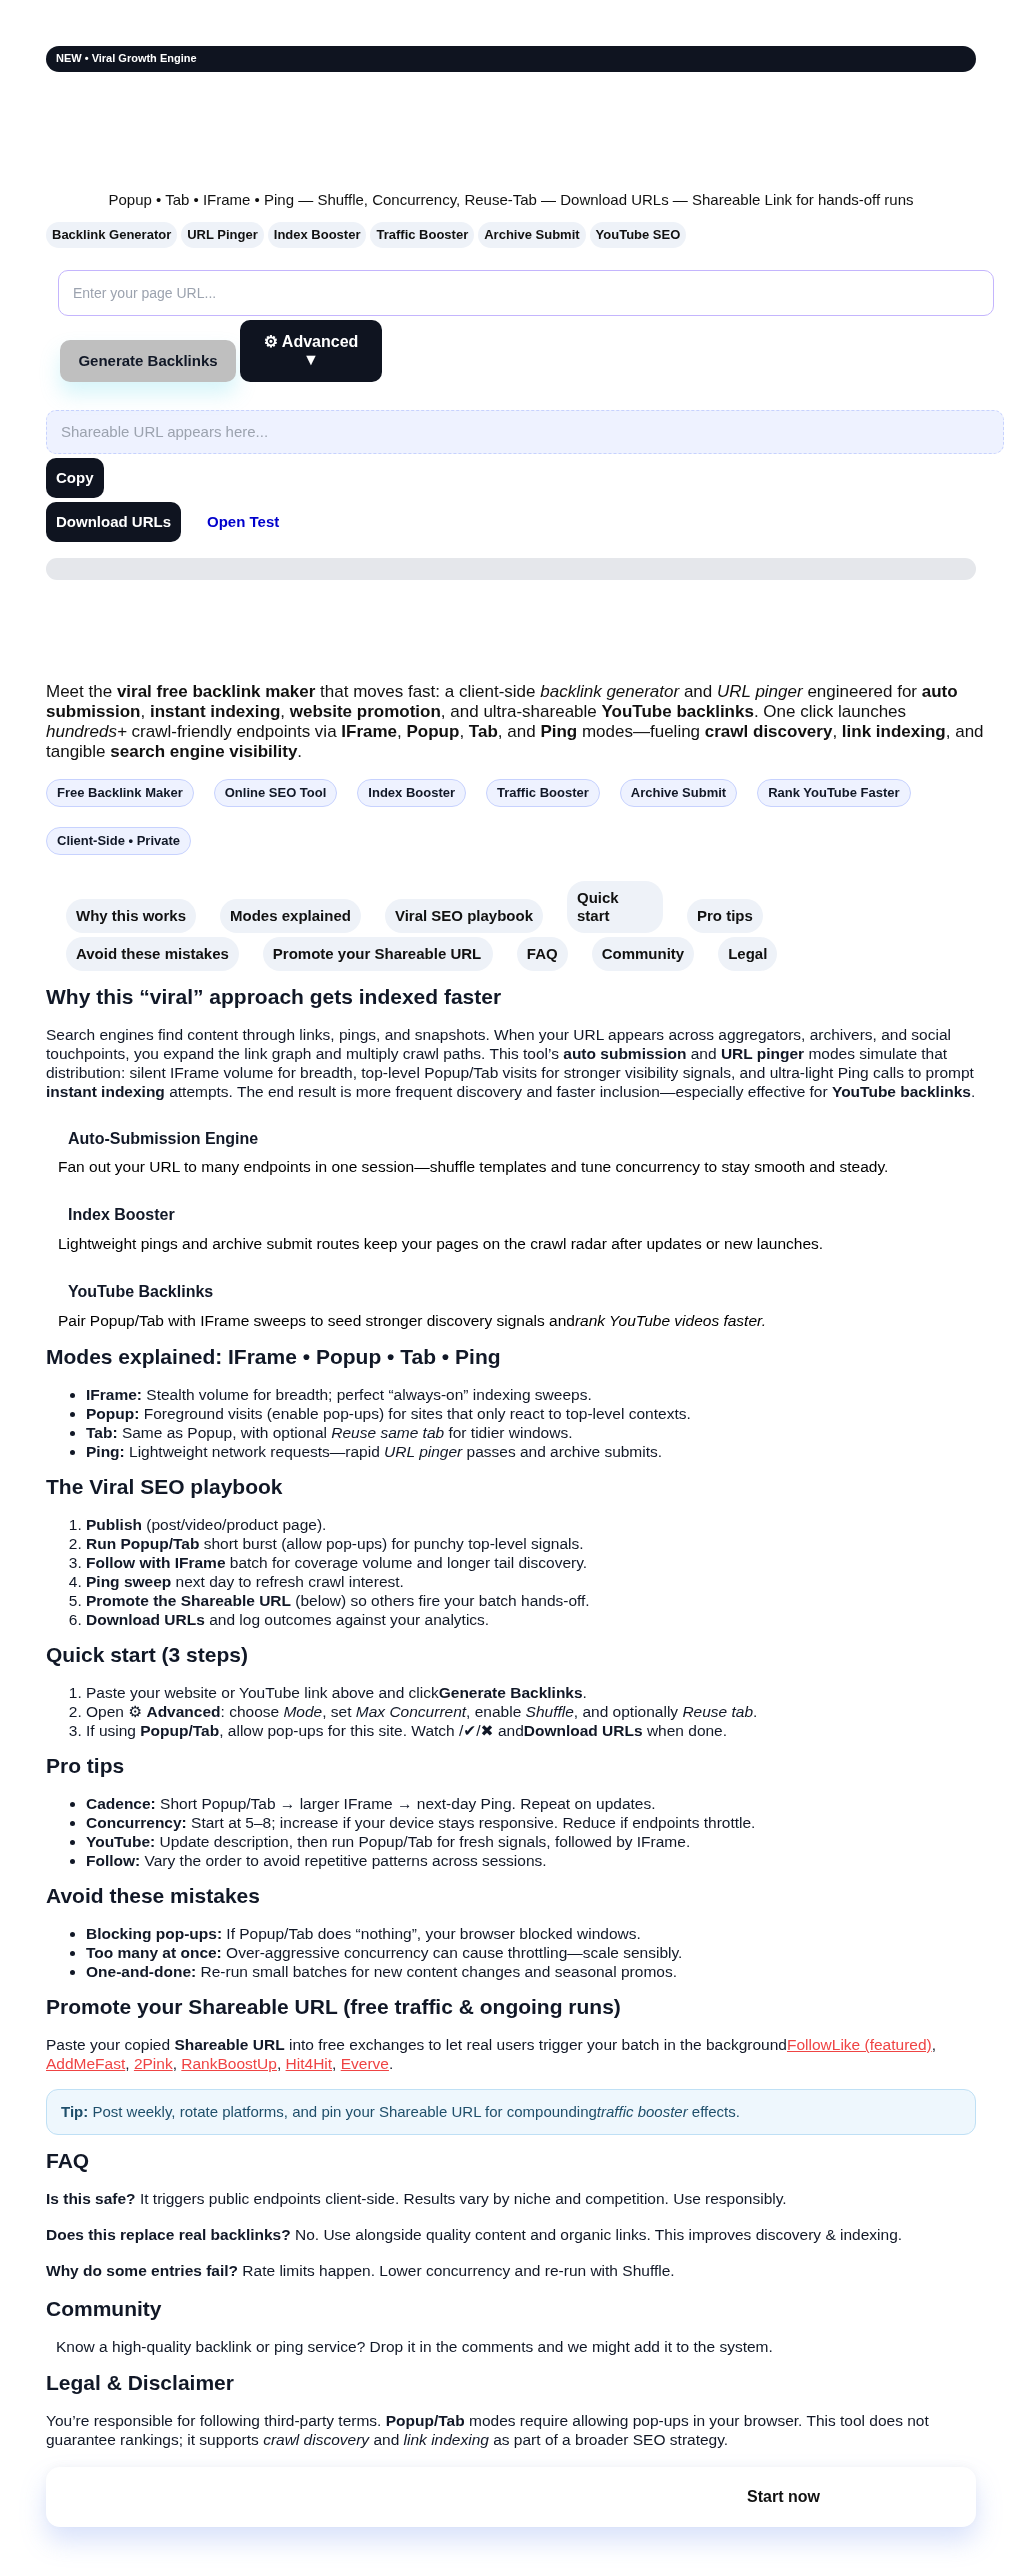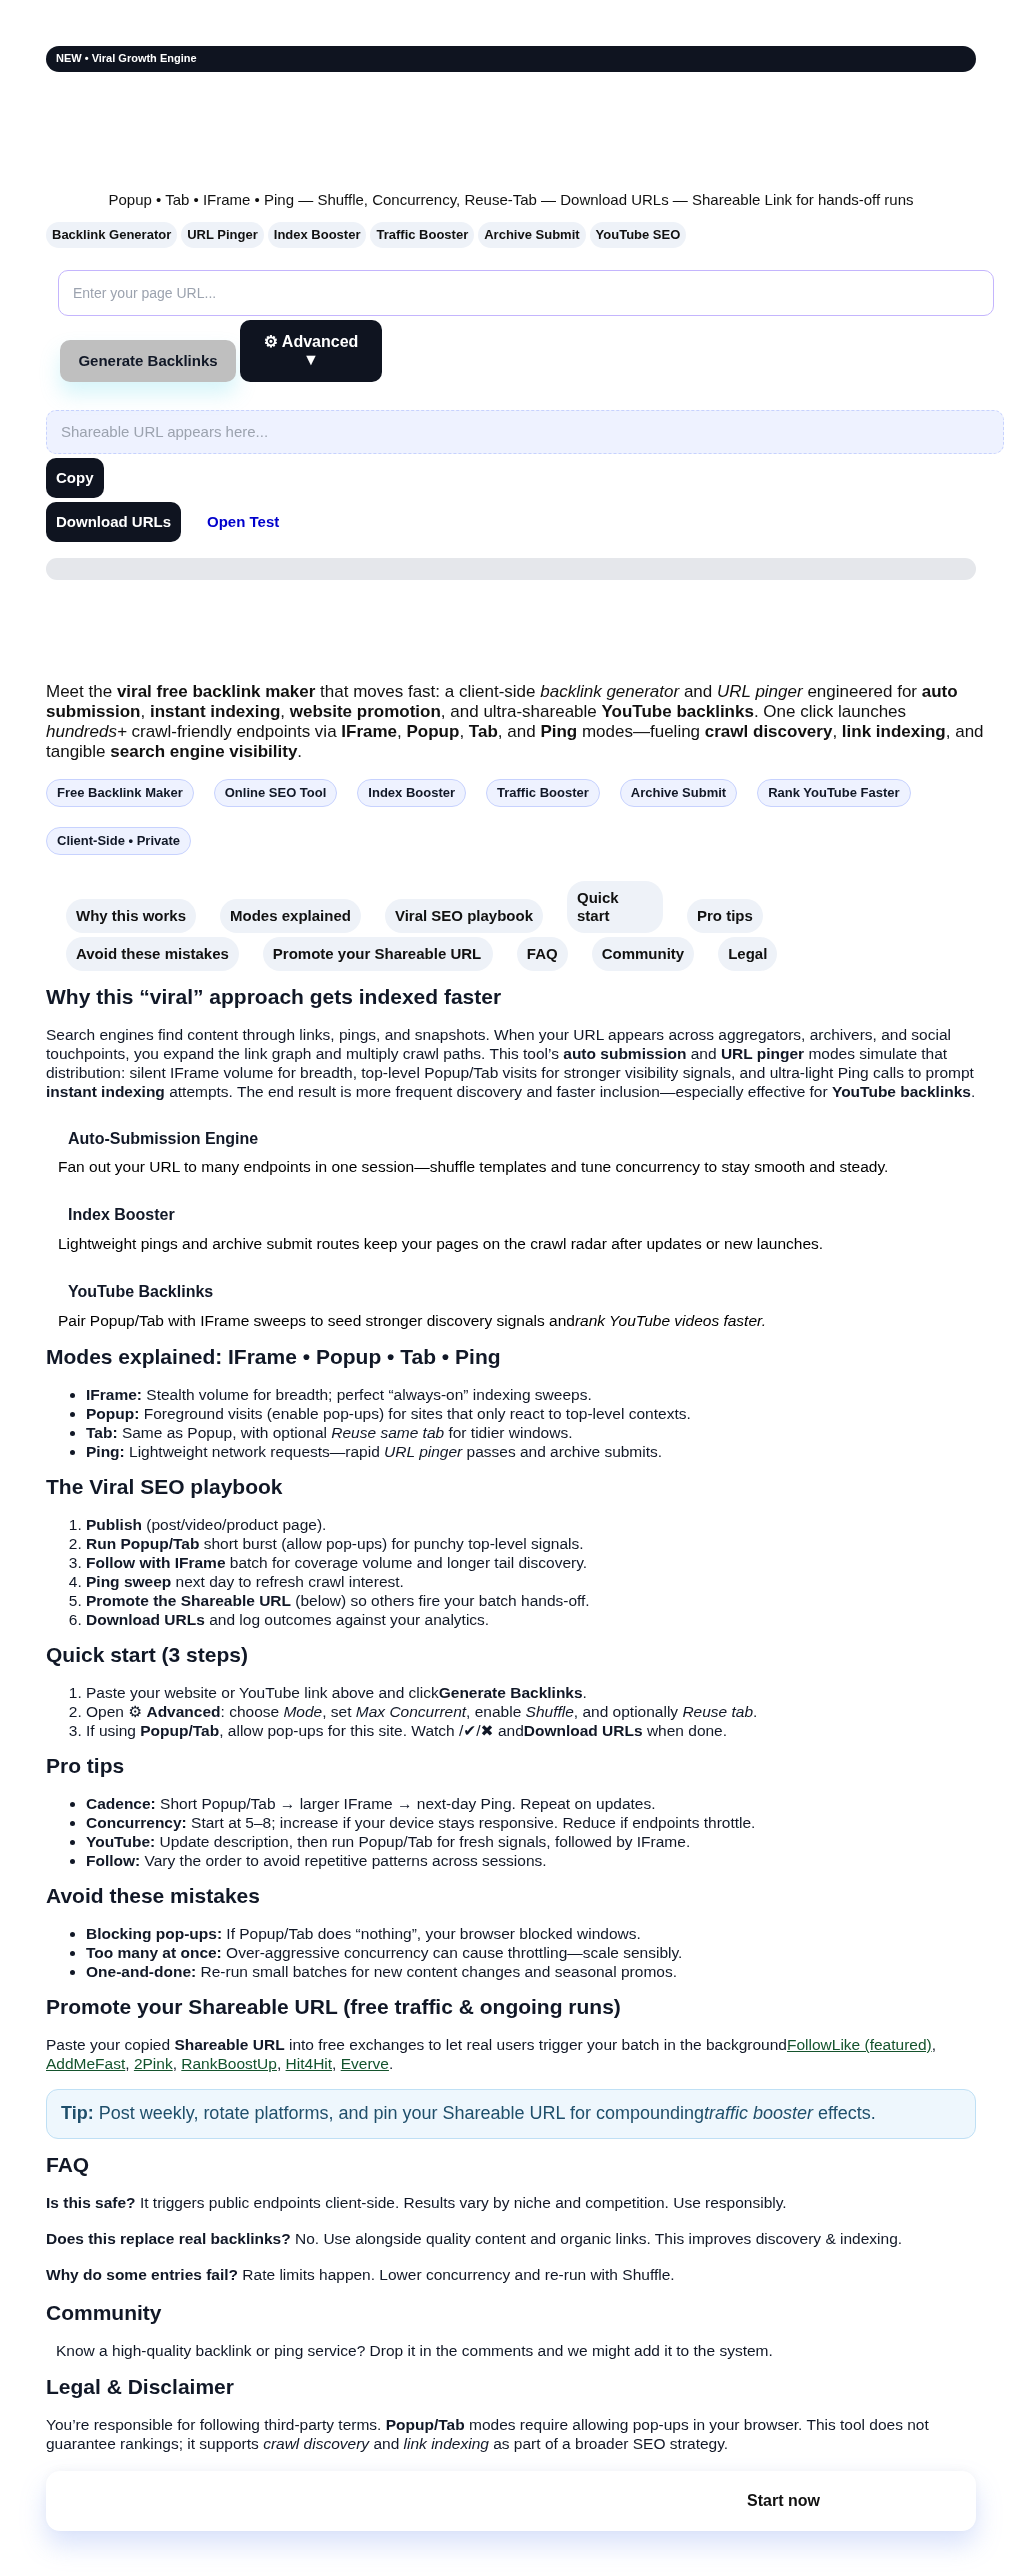--- a/index.html
+++ b/index.html
@@ -156,30 +156,30 @@
     font-weight: 700;
     margin: 14px 0 16px 0;
     line-height: 24px;
   }
   p.body { font-size: 15.5px; line-height: 19px; margin: 0 0 14px 0; width: 938px; }
   .feature { margin-top: 28px; padding-left: 12px; }
   .feature h3 { font-size: 16px; font-weight: 700; margin: 0 0 8px 10px; }
   .feature p { font-size: 15.5px; color: #000000; margin: 0; }
   ul, ol { margin: 0 0 10px 0; padding-left: 40px; font-size: 15.5px; line-height: 19px; }
   ul li { list-style: disc; }
-  a.link { color: #14532d; text-decoration: underline; cursor: pointer; }
+  a.link { color: #ef4444; text-decoration: underline; cursor: pointer; }
   .tip {
     margin: 16px 1px 12px 0;
     width: 930px;
     background: #eef7fd;
     border: 1px solid #bfe0f5;
     border-radius: 12px;
     padding: 12px 14px;
     color: #1f4f6b;
-    font-size: 18px;
+    font-size: 15px;
   }
   .faq-item { font-size: 15.5px; margin: 0 0 16px 0; }
   .community-text { font-size: 15.5px; padding-left: 10px; margin: 0 0 12px; }
   .cta-card {
     margin-top: 18px;
     width: 930px;
     height: 60px;
     background: #fff;
     border-radius: 14px;
     box-shadow: 0 14px 26px rgba(120, 150, 240, 0.28), 0 -2px 8px rgba(0,0,0,0.03);

